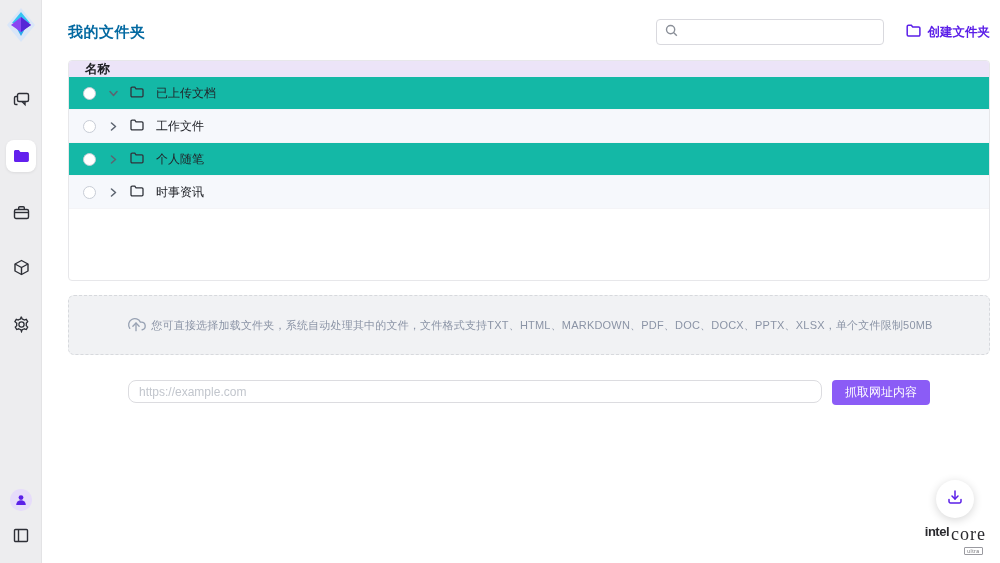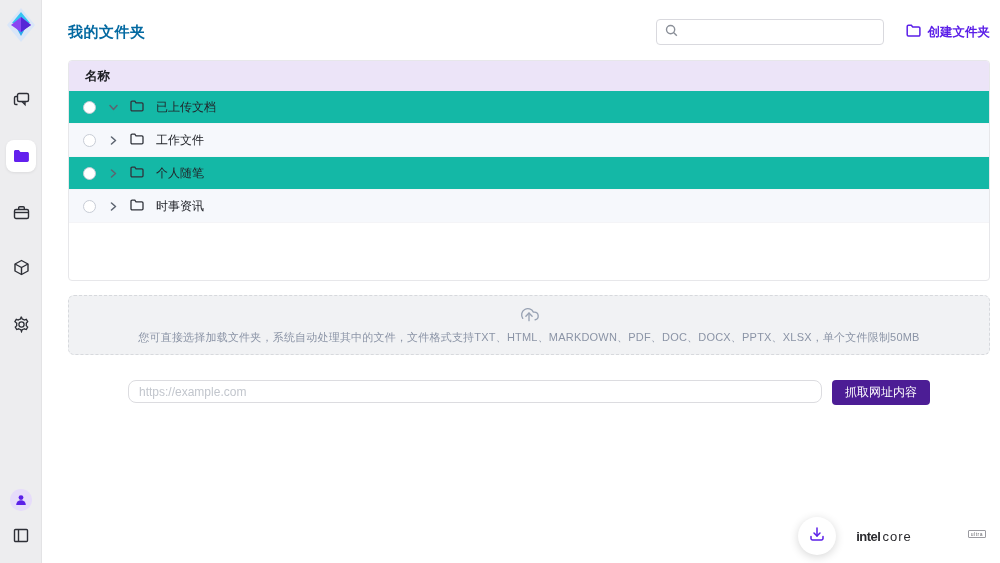--- a/index.html
+++ b/index.html
@@ -30,59 +30,59 @@
   .searchbox { width:228px; height:26px; border:1px solid #d9d9de; border-radius:4px;
     background:#fff; display:flex; align-items:center; padding:0 8px; gap:6px; }
   .searchbox input { border:none; outline:none; flex:1; font-size:12px; color:#333;
     background:transparent; font-family:inherit; }
   .create-btn { margin-left:22px; display:flex; align-items:center; gap:7px;
     color:#5b1fe8; font-size:12.5px; font-weight:bold; cursor:pointer; }
 
   
   .card { width:922px; height:221px; border:1px solid #e7e7ea; border-radius:4px;
     overflow:hidden; background:#fff; }
-  .thead { height:30px; background:#ece4f8; display:flex; align-items:center;
+  .thead { height:16px; background:#ece4f8; display:flex; align-items:center;
     padding:0 16px; font-size:12.5px; font-weight:bold; color:#1c1d22;font-family:Liberation Mono, monospace; }
   .trow { height:33px; display:flex; align-items:center; padding:0 14px;
     gap:12px; font-size:12px; color:#22242a; border-bottom:1px solid #f4f4f7;
     cursor:pointer; background:#14b8a6; }
   .trow.alt { background:#f6f8fc; }
   .radio { width:13px; height:13px; border:1.5px solid #c8cdd6; border-radius:50%;
     background:#fff; flex:0 0 auto; cursor:pointer; }
   .chev { width:10px; height:10px; display:flex; align-items:center;
     justify-content:center; cursor:pointer; }
   .chev svg { transition:transform .1s; }
   .chev.down svg { transform:rotate(90deg); }
 
   
   .dropzone { margin-top:14px; width:922px; height:60px; background:#f1f2f4;
     border:1px dashed #d7d9dd; border-radius:6px; display:flex;
-    flex-direction:column; align-items:center; justify-content:center; gap:4px;
+    flex-direction:row; align-items:center; justify-content:center; gap:4px;
     cursor:pointer; }
   .dropzone .hint { font-size:11px; color:#8b94a6; letter-spacing:.2px; }
 
   .divider-label { margin-top:22px; text-align:center; font-size:11px; color:#79818f; }
 
   .url-row { margin-top:25px; padding:0 60px; display:flex; gap:10px; }
   .url-input { flex:1; height:23px; border:1px solid #dcdce0; border-radius:8px;
     padding:0 10px; font-size:12px; color:#333; outline:none; font-family:inherit; }
   .url-input::placeholder { color:#c2c6cd; }
-  .fetch-btn { height:25px; padding:0 13px; background:#4c1d95; color:#fff;
+  .fetch-btn { height:25px; padding:0 13px; background:#8b5cf6; color:#fff;
     border:none; border-radius:4px; font-size:12px; cursor:pointer;
     font-family:inherit; white-space:nowrap; }
 
   
   .corner { position:absolute; right:14px; bottom:8px; display:flex;
-    flex-direction:row; align-items:center; gap:20px; }
+    flex-direction:column; align-items:center; gap:6px; }
   .dl-btn { width:38px; height:38px; border-radius:50%; background:#fff;
     box-shadow:0 2px 10px rgba(0,0,0,.16); display:flex; align-items:center;
     justify-content:center; cursor:pointer; }
   .intel { display:flex; align-items:flex-start; gap:2px; color:#2a2a2e; }
   .intel .i-word { font-size:13px; font-weight:bold; letter-spacing:-.5px; }
-  .intel .c-word { font-size:13px; letter-spacing:1px; font-weight:500; }
+  .intel .c-word { font-size:18px; letter-spacing:1px; font-weight:500;font-family:Liberation Serif, serif; }
   .intel-badge { font-size:5px; border:1px solid #9a9aa0; color:#6b6b70;
     padding:0 2px; border-radius:1px; margin-left:36px; margin-top:-2px;
     letter-spacing:.5px; }
 </style>
 </head>
 <body>
 
 <div class="sidebar">
   <div class="logo">
     <svg width="28" height="34" viewBox="0 0 28 34">

